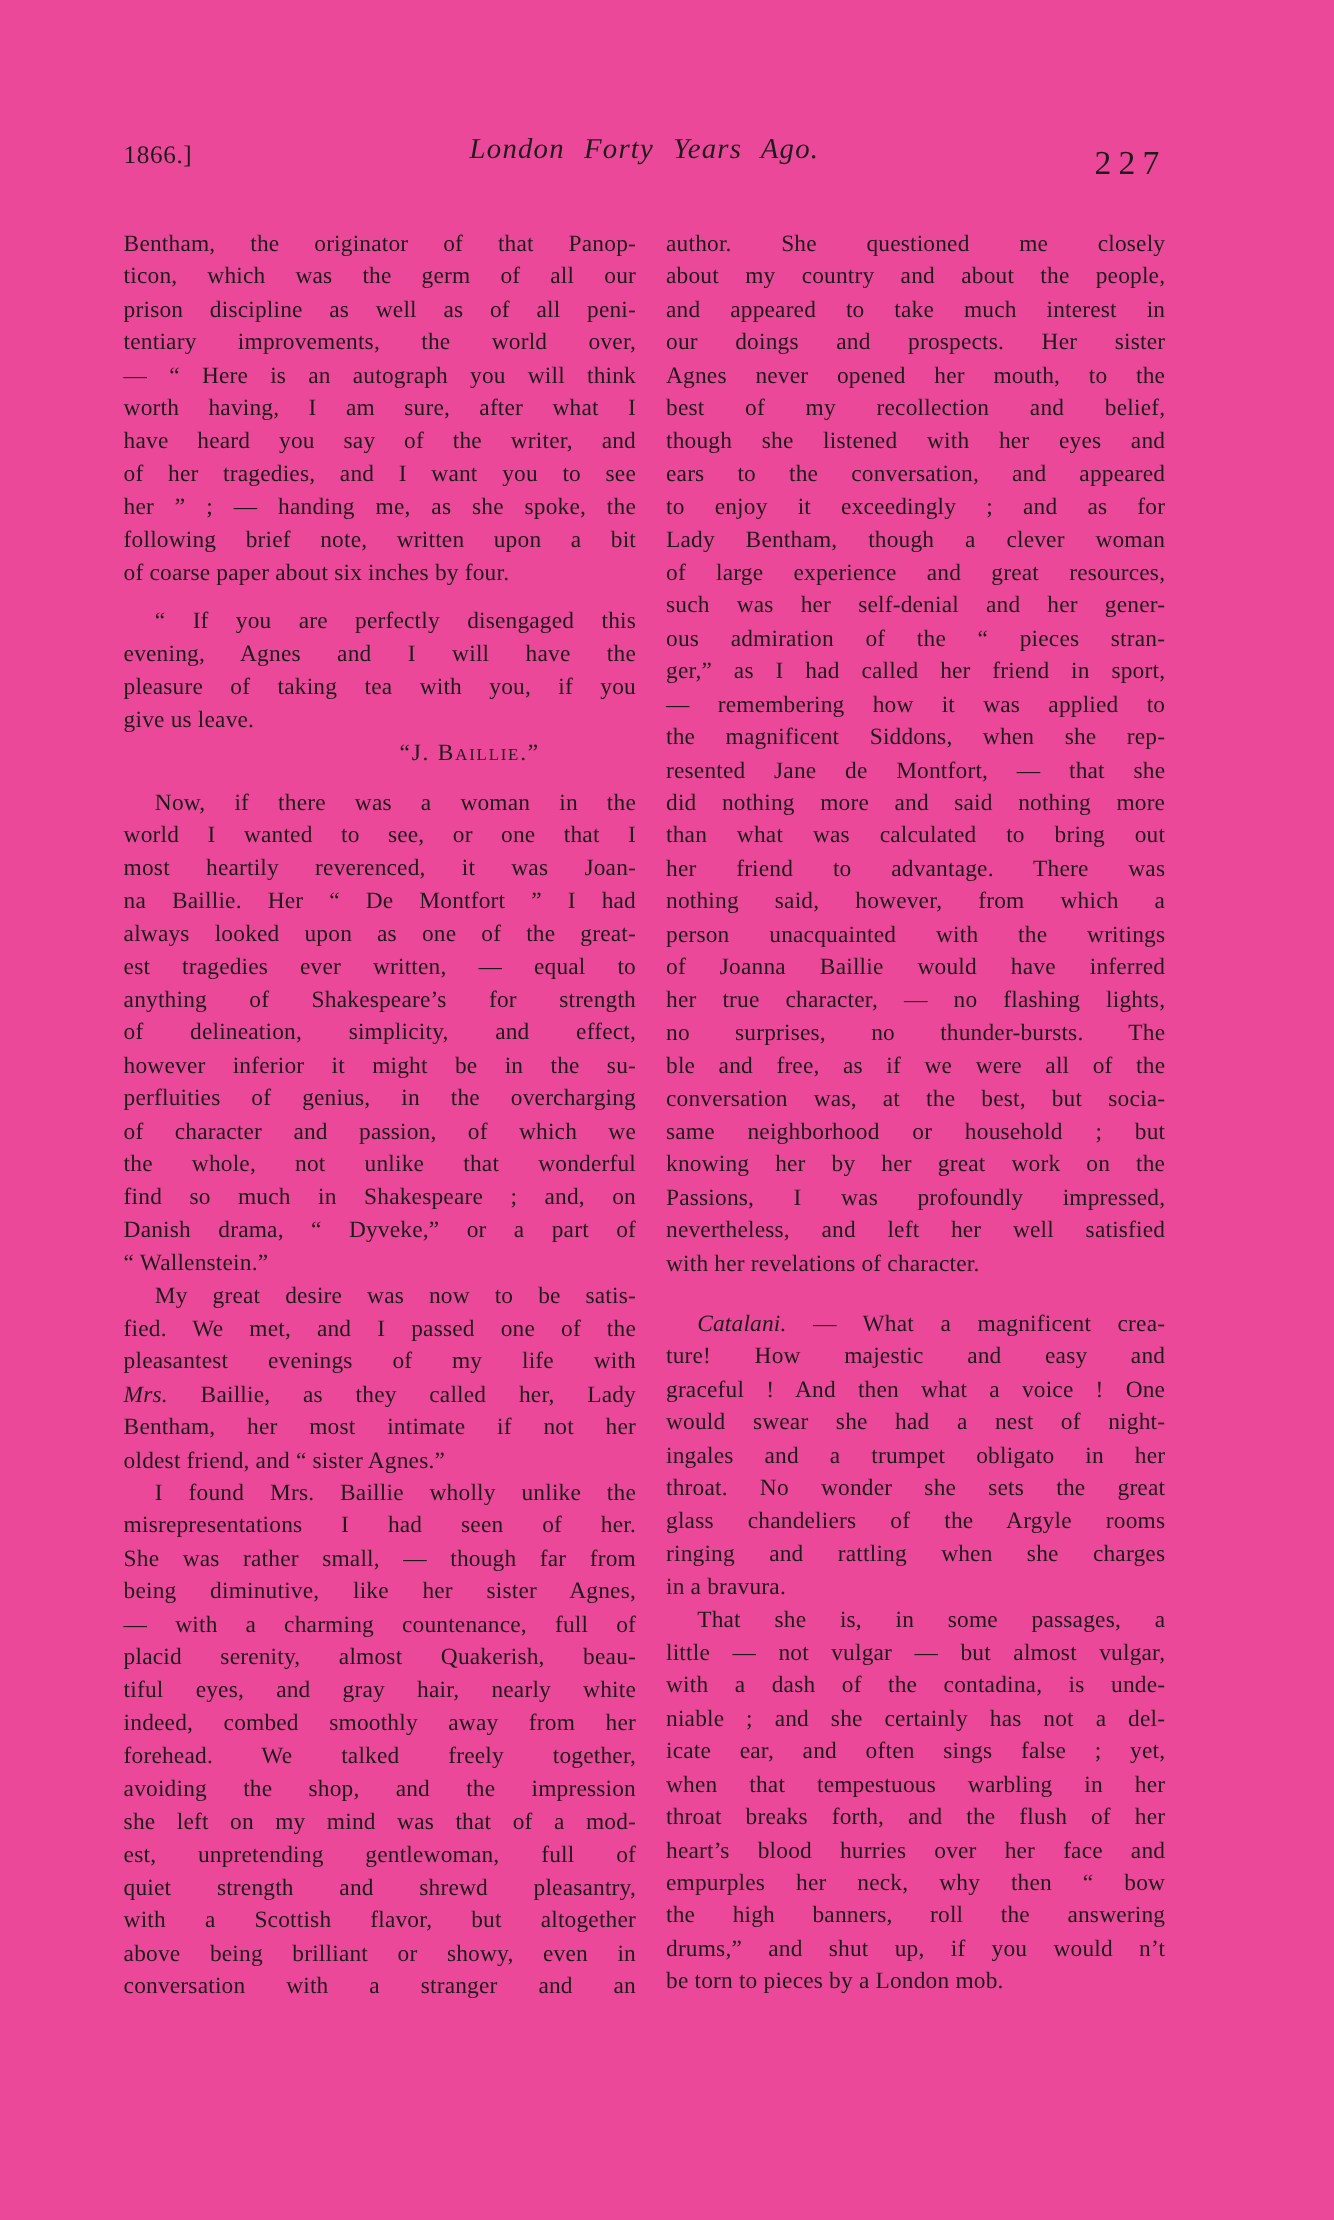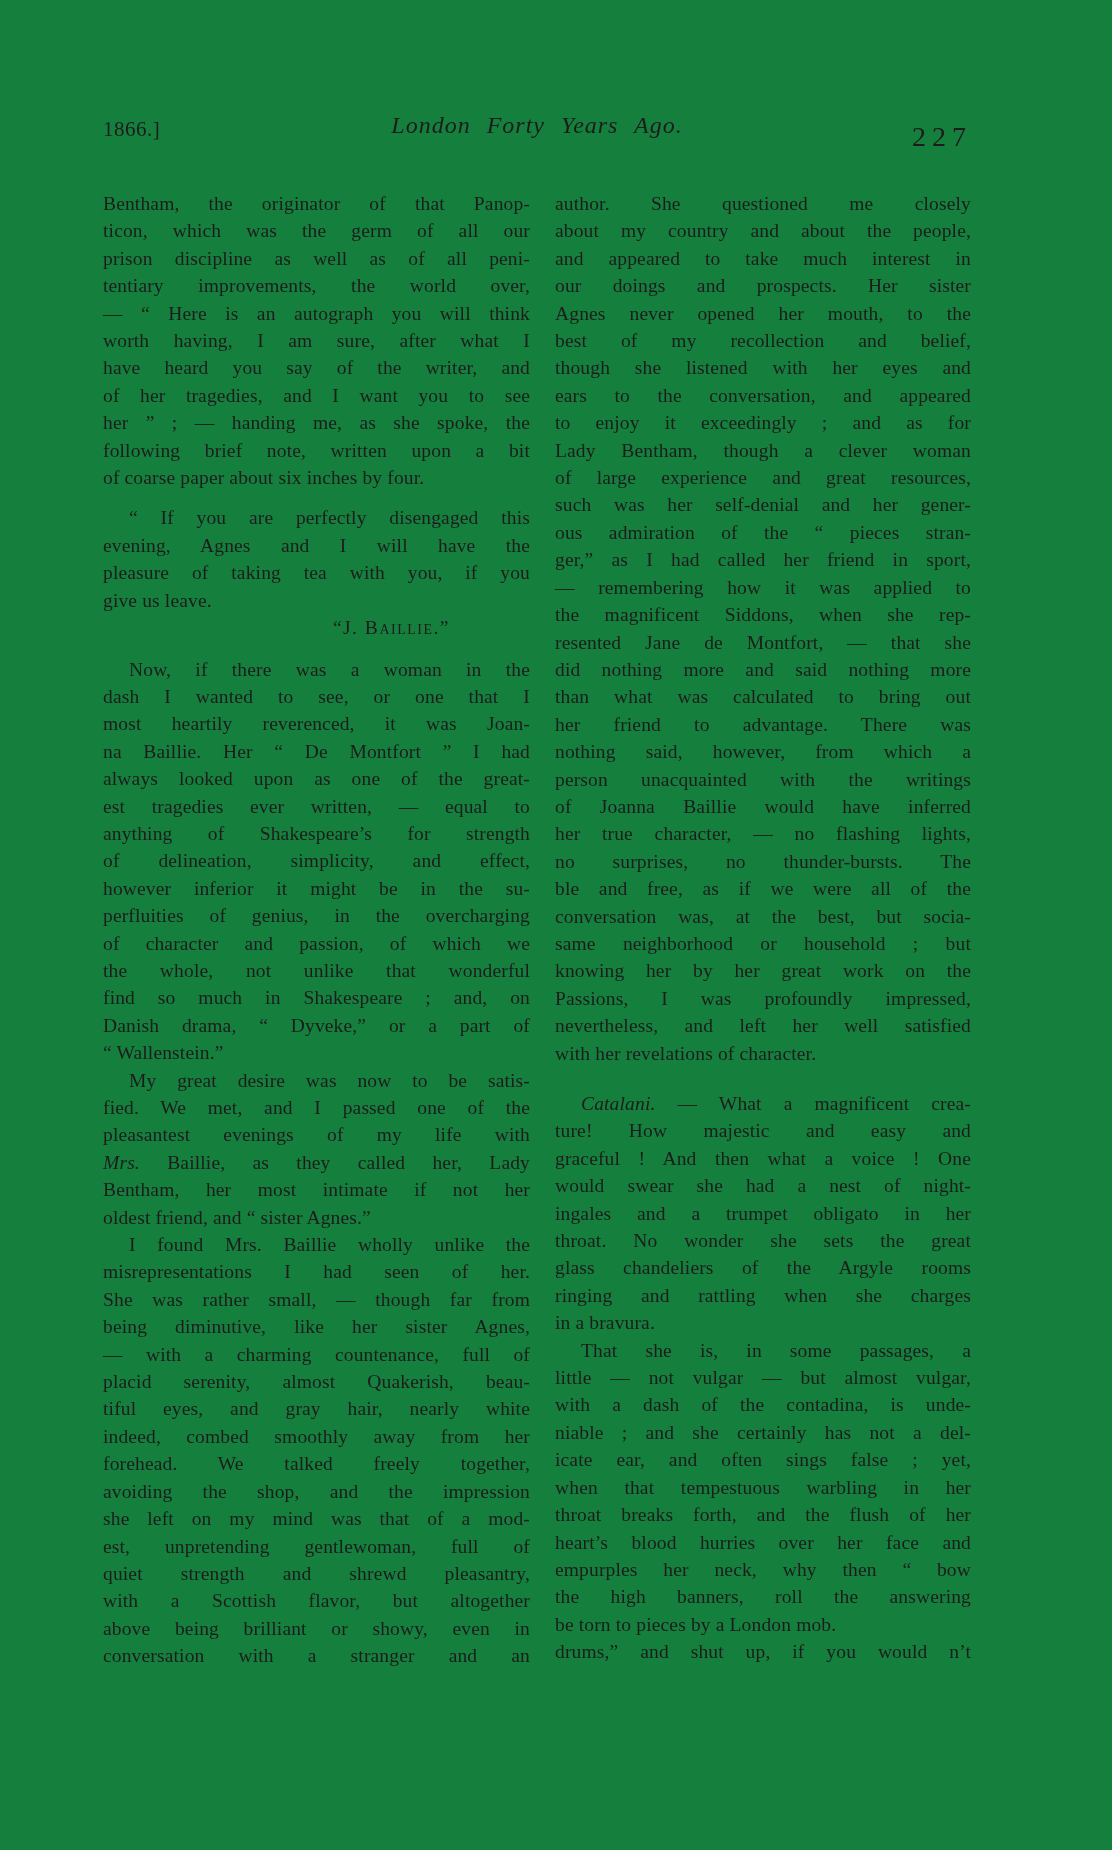--- a/index.html
+++ b/index.html
@@ -1,20 +1,20 @@
 <!DOCTYPE html>
 <html><head>
 <meta charset="utf-8">
 <style>
   html, body { margin: 0; padding: 0; background: #ffffff; }
   .page {
     position: relative;
     width: 1112px;
     height: 1850px;
-    background: #15803d;
+    background: #ec4899;
     font-family: "Liberation Serif", serif;
     color: #1c1c1c;
     overflow: hidden;
   }
   
   .hdr-year {
     position: absolute;
     left: 103px; top: 117px;
     font-size: 21px;
     letter-spacing: 0.5px;
@@ -106,21 +106,21 @@
           <span class="line">“ If you are perfectly disengaged this</span>
           <span class="line">evening, Agnes and I will have the</span>
           <span class="line">pleasure of taking tea with you, if you</span>
           <span class="line last">give us leave.</span>
         </p>
         <p class="para signature">
           <span class="line last">“J. Baillie.”</span>
         </p>
         <p class="para gap-top">
           <span class="line">Now, if there was a woman in the</span>
-          <span class="line">dash I wanted to see, or one that I</span>
+          <span class="line">world I wanted to see, or one that I</span>
           <span class="line">most heartily reverenced, it was Joan-</span>
           <span class="line">na Baillie. Her “ De Montfort ” I had</span>
           <span class="line">always looked upon as one of the great-</span>
           <span class="line">est tragedies ever written, — equal to</span>
           <span class="line">anything of Shakespeare’s for strength</span>
           <span class="line">of delineation, simplicity, and effect,</span>
           <span class="line">however inferior it might be in the su-</span>
           <span class="line">perfluities of genius, in the overcharging</span>
           <span class="line">of character and passion, of which we</span>
           <span class="line">the whole, not unlike that wonderful</span>
@@ -205,18 +205,18 @@
           <span class="line">That she is, in some passages, a</span>
           <span class="line">little — not vulgar — but almost vulgar,</span>
           <span class="line">with a dash of the contadina, is unde-</span>
           <span class="line">niable ; and she certainly has not a del-</span>
           <span class="line">icate ear, and often sings false ; yet,</span>
           <span class="line">when that tempestuous warbling in her</span>
           <span class="line">throat breaks forth, and the flush of her</span>
           <span class="line">heart’s blood hurries over her face and</span>
           <span class="line">empurples her neck, why then “ bow</span>
           <span class="line">the high banners, roll the answering</span>
+          <span class="line">drums,” and shut up, if you would n’t</span>
           <span class="line last">be torn to pieces by a London mob.</span>
-          <span class="line">drums,” and shut up, if you would n’t</span>
         </p>
       </div>
   </main>
 </div>
 
 </body></html>

